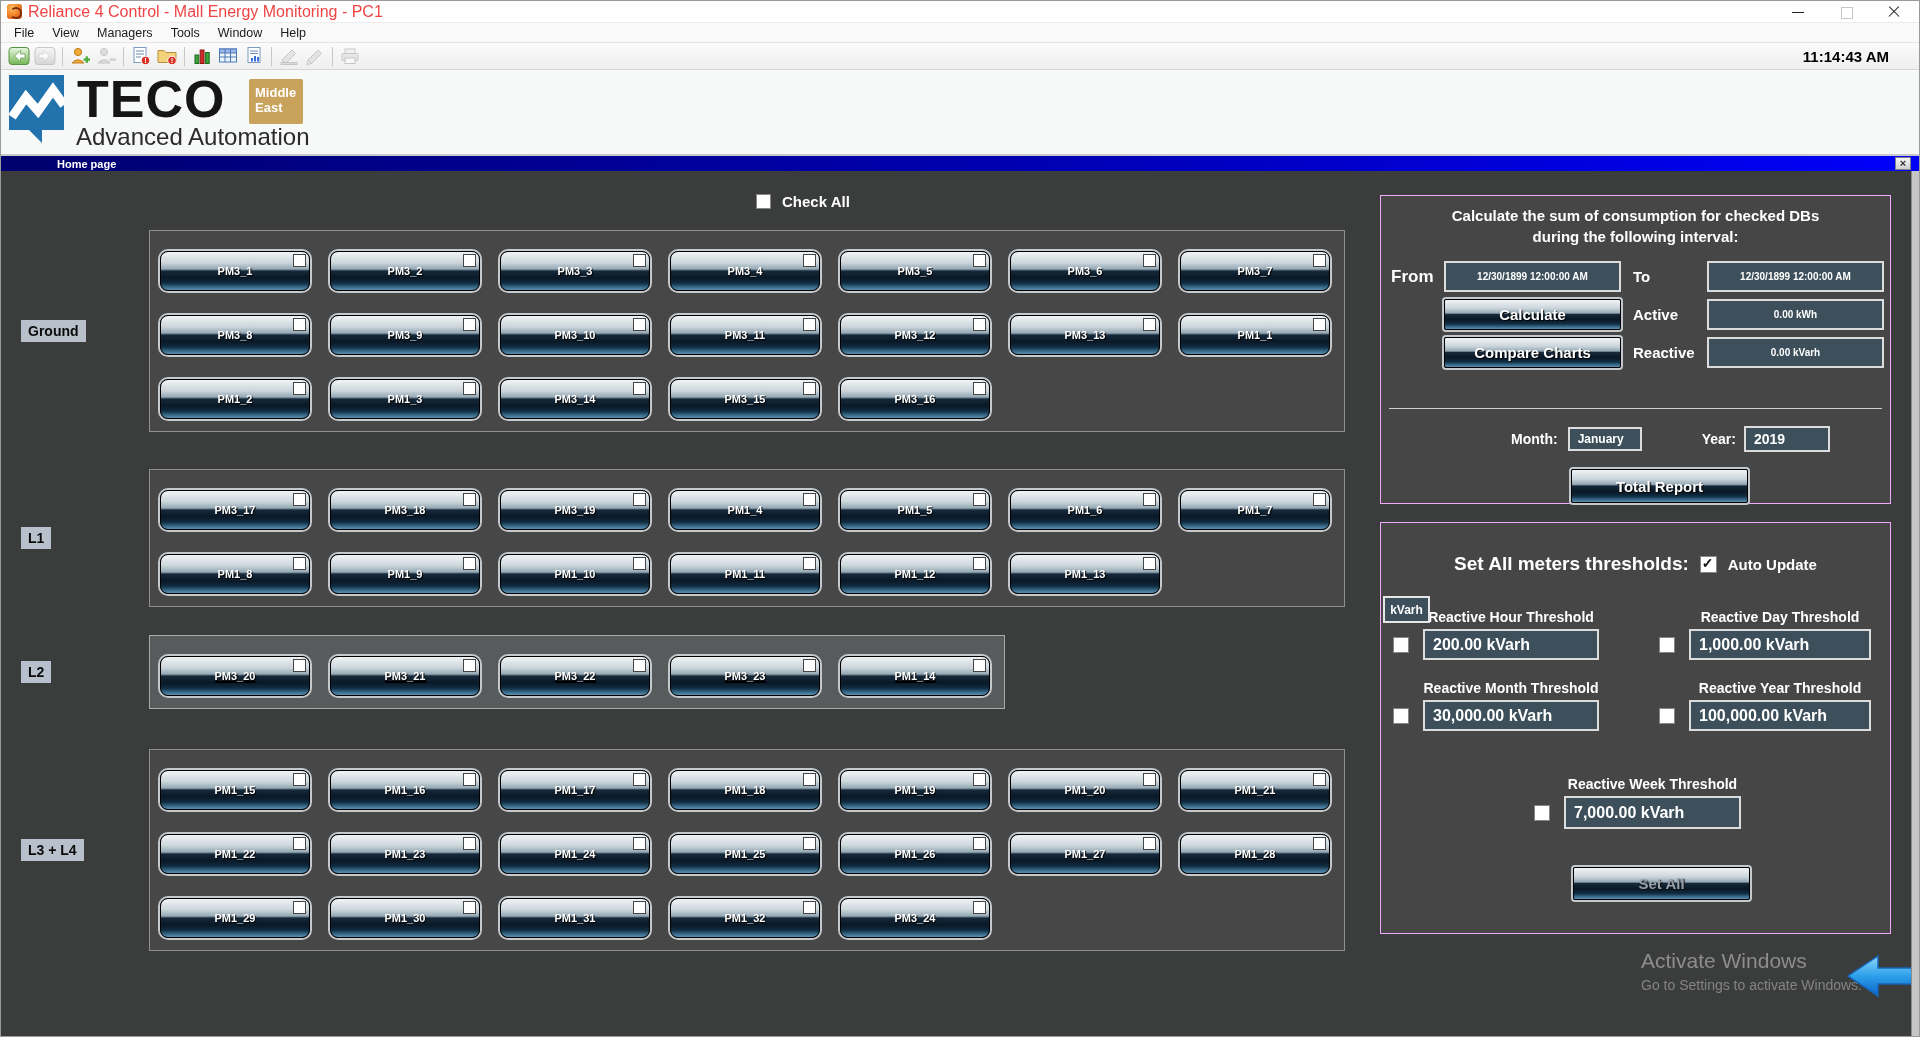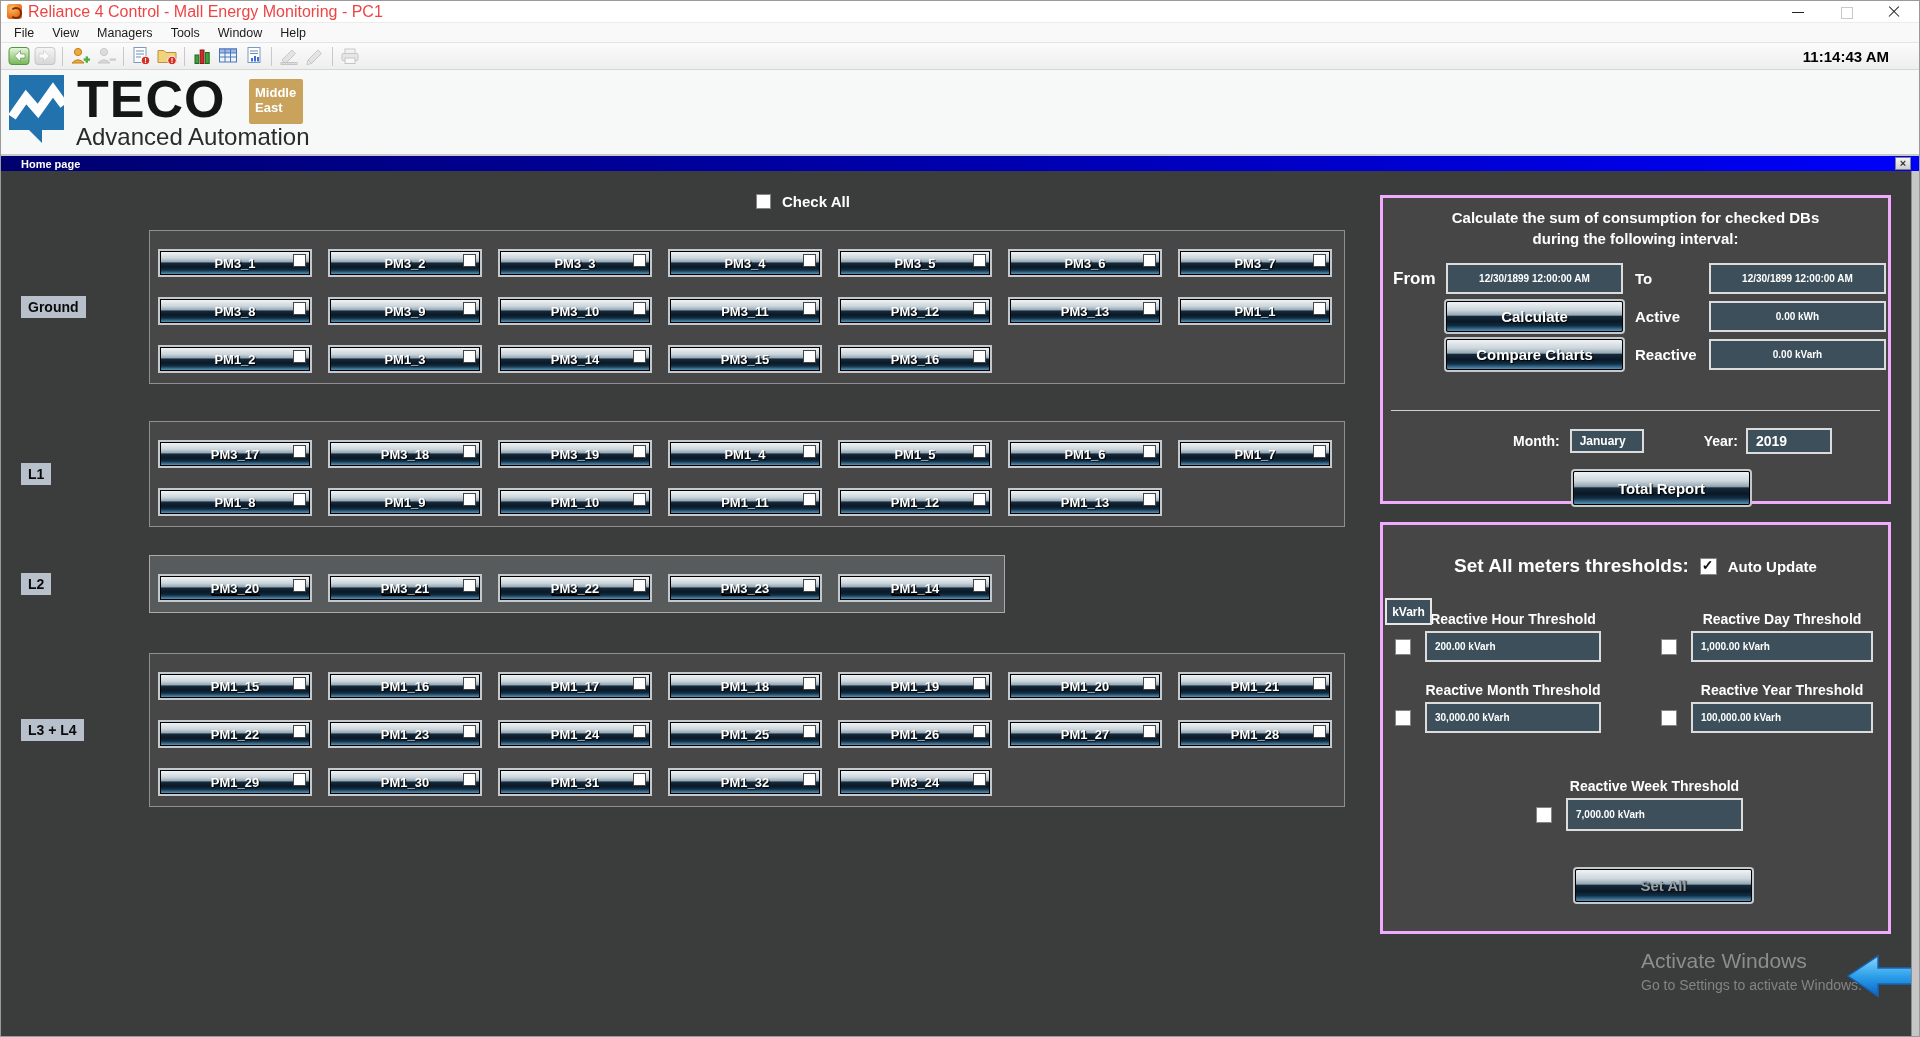--- a/index.html
+++ b/index.html
@@ -33,21 +33,21 @@
 
   
   .logoband { height:84px; background:#f7f8f8; position:relative; }
   .logo-sq { position:absolute; left:8px; top:5px; }
   .logo-teco { position:absolute; left:76px; top:2px; font-size:52px; font-weight:bold; letter-spacing:1px; color:#151515; line-height:54px; font-stretch:condensed; }
   .logo-badge { position:absolute; left:248px; top:9px; width:54px; height:45px; background:#c9a35b; border-radius:2px; color:#fff; font-weight:bold; font-size:13px; line-height:15px; padding:6px 0 0 6px; }
   .logo-sub { position:absolute; left:75px; top:53px; font-size:24px; color:#2a2a2a; }
 
   
   .homebar { height:17px; background:linear-gradient(90deg,#00006e 0%,#0000b4 55%,#0000fa 100%); display:flex; align-items:center; position:relative; border-top:2px solid #c9c9c9; }
-  .homebar-title { color:#fff; font-weight:bold; font-size:11px; padding-left:20px; }
+  .homebar-title { color:#fff; font-weight:bold; font-size:11px; padding-left:20px;margin-left:36px; }
   .homebar-close { position:absolute; right:8px; top:1px; width:16px; height:13px; background:linear-gradient(180deg,#f4f4f4,#cfcfcf); border:1px solid #808080; color:#333; font-size:11px; font-weight:bold; line-height:11px; text-align:center; }
 
   
   .main { position:relative; height:867px; background:#3b3c3c; overflow:hidden; }
   .wlabel { color:#fff; font-weight:bold; }
 
   .cb { width:16px; height:16px; background:#fff; border:1px solid #858585; display:inline-block; position:relative; flex:none; }
   .cb.checked::after { content:"\2713"; position:absolute; left:1px; top:-2px; font-size:14px; font-weight:bold; color:#111; }
 
   .check-all { margin:22px 0 0 755px; display:flex; align-items:center; gap:11px; }
@@ -57,32 +57,32 @@
   
   .group-row { position:relative; margin-left:148px; width:fit-content; }
   .g0 { margin-top:20px; } .g1 { margin-top:37px; } .g2 { margin-top:28px; } .g3 { margin-top:40px; }
   .group-chip { position:absolute; left:-128px; top:50%; transform:translateY(-50%); background:#b7c0cb; color:#0a0a0a; font-weight:bold; font-size:14px; padding:3px 7px; }
   .group-box { background:#474747; border:1px solid #8f8f8f; padding:20px 14px 12px 10px; width:fit-content; }
   .group-box.light { background:#585b5c; border-color:#aaaaaa;text-decoration:underline; }
   .btn-row { display:flex; gap:20px; }
   .btn-row + .btn-row { margin-top:24px; }
 
   .glossy { background:linear-gradient(180deg,#f0f3f5 0%,#ccd6dc 28%,#94a8b4 45%,#16293a 50%,#0a1826 68%,#102d42 82%,#3f7294 94%,#5b8fae 100%); border:1px solid #000; box-shadow:0 0 0 2px #c4c9cd; border-radius:2px; }
-  .meter-btn { position:relative; width:150px; height:24px; background:linear-gradient(180deg,#f0f3f5 0%,#ccd6dc 28%,#94a8b4 45%,#16293a 50%,#0a1826 68%,#102d42 82%,#3f7294 94%,#5b8fae 100%); border:1px solid #000; box-shadow:0 0 0 2px #c4c9cd; border-radius:0; color:#fff; font-weight:bold; font-size:13px; text-shadow:1px 1px 1px #000; font-family:"Liberation Sans", sans-serif; }
+  .meter-btn { position:relative; width:150px; height:40px; background:linear-gradient(180deg,#f0f3f5 0%,#ccd6dc 28%,#94a8b4 45%,#16293a 50%,#0a1826 68%,#102d42 82%,#3f7294 94%,#5b8fae 100%); border:1px solid #000; box-shadow:0 0 0 2px #c4c9cd; border-radius:8px; color:#fff; font-weight:bold; font-size:11px; text-shadow:1px 1px 1px #000; font-family:"Liberation Sans", sans-serif; }
   .meter-cb { position:absolute; top:2px; right:3px; width:13px; height:13px; border-color:#444; }
 
   
-  .panel { position:absolute; left:1379px; width:511px; background:#464646; border:3px solid #f0abfc; }
+  .panel { position:absolute; left:1379px; width:511px; background:#464646; border:1px solid #f0abfc; }
   .calc-panel { top:24px; height:309px; }
   .cp-title { margin-top:9px; text-align:center; font-weight:bold; font-size:15px; color:#fff; line-height:21px; }
   .cp-grid { display:grid; grid-template-columns:48px 177px 76px 177px; column-gap:5px; row-gap:7px; margin-top:14px; padding:0 10px; align-items:center; }
   .cp-from { font-size:17px; }
   .cp-mid { font-size:15px; padding-left:7px; }
   .steel-field { background:#3c4f5a; border:2px solid #dcdcdc; color:#fff; font-weight:bold; height:31px; display:flex; align-items:center; justify-content:center; font-size:10px; }
-  .steel-left { justify-content:flex-start; padding-left:8px; font-size:10px; }
+  .steel-left { justify-content:flex-start; padding-left:8px; font-size:16px; }
   .action-btn { height:31px; color:#fff; font-weight:bold; font-size:15px; text-shadow:1px 1px 1px #000; font-family:"Liberation Sans", sans-serif; }
   .cp-divider { border-top:1px solid #cfcfcf; margin:40px 8px 0 8px; }
   .cp-monthrow { display:flex; align-items:center; margin-top:17px; padding-left:130px; }
   .cp-monthlabel { font-size:14px; }
   .month-field { width:74px; height:24px; margin-left:10px; font-size:12px; }
   .cp-yearlabel { margin-left:60px; font-size:14px; }
   .year-field { width:86px; height:26px; margin-left:8px; font-size:14px; }
   .total-report { display:block; margin:17px 0 0 190px; width:177px; height:34px; }
 
   .th-panel { top:351px; height:412px; }

